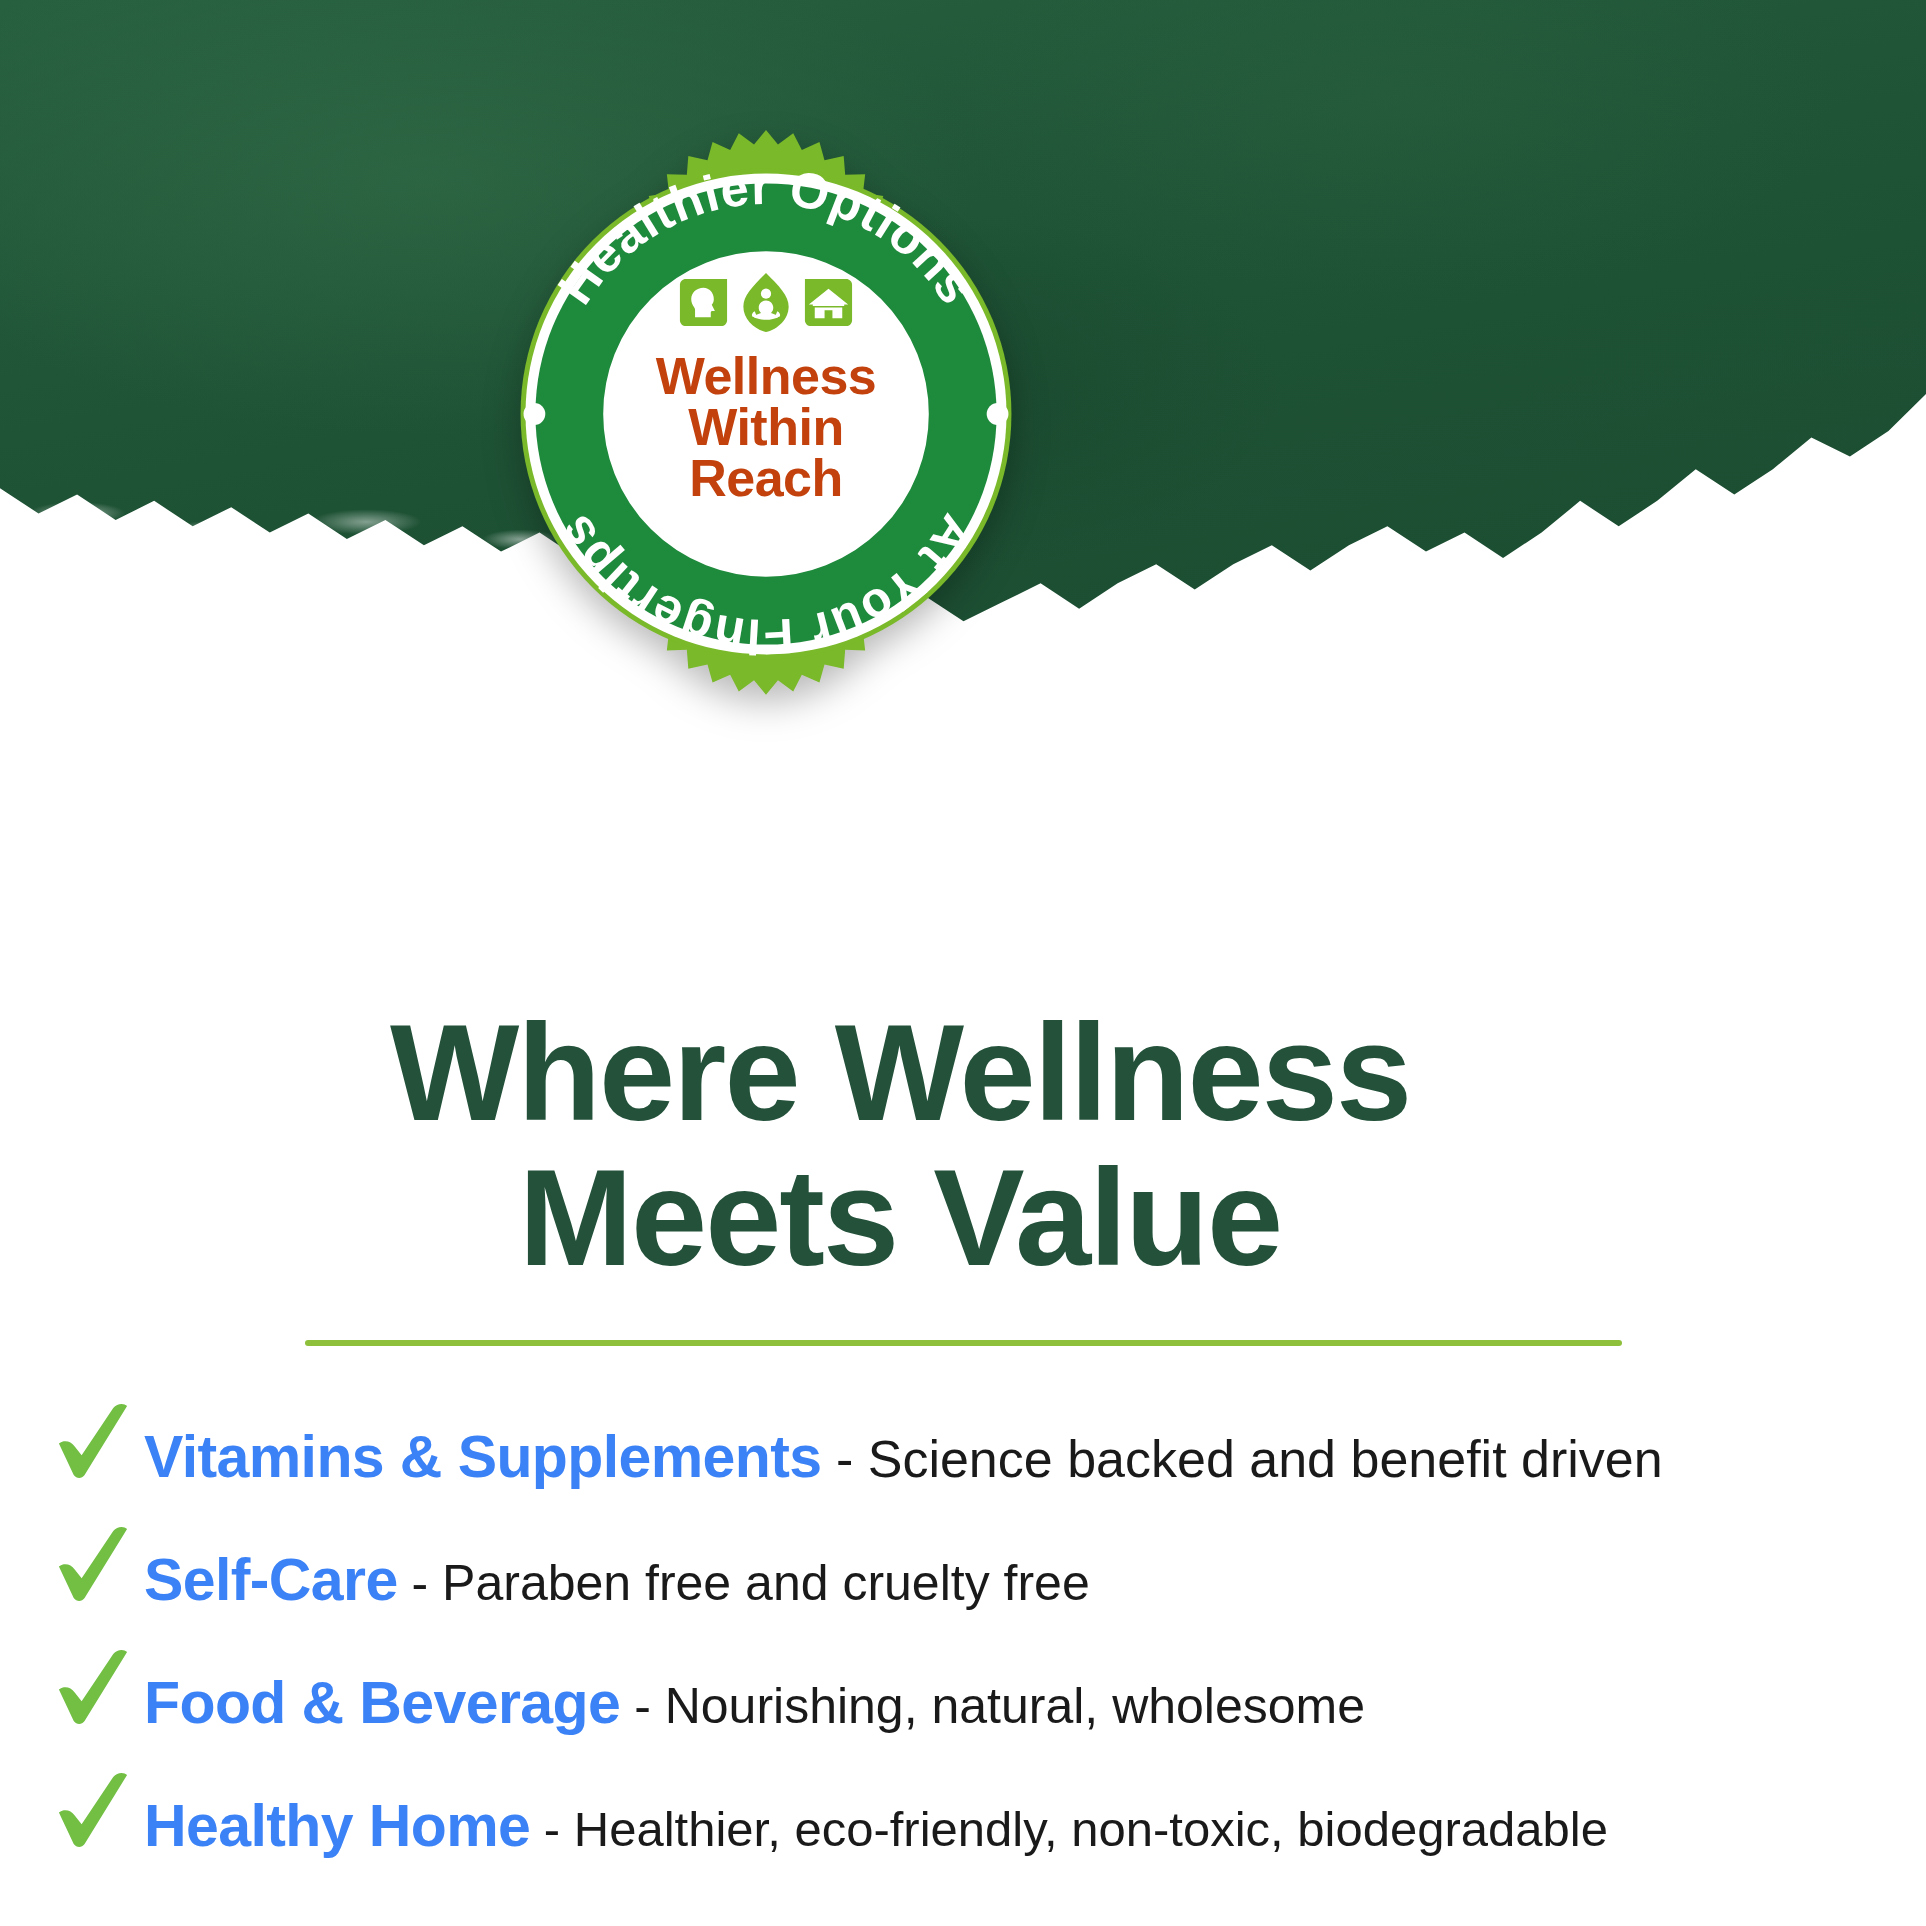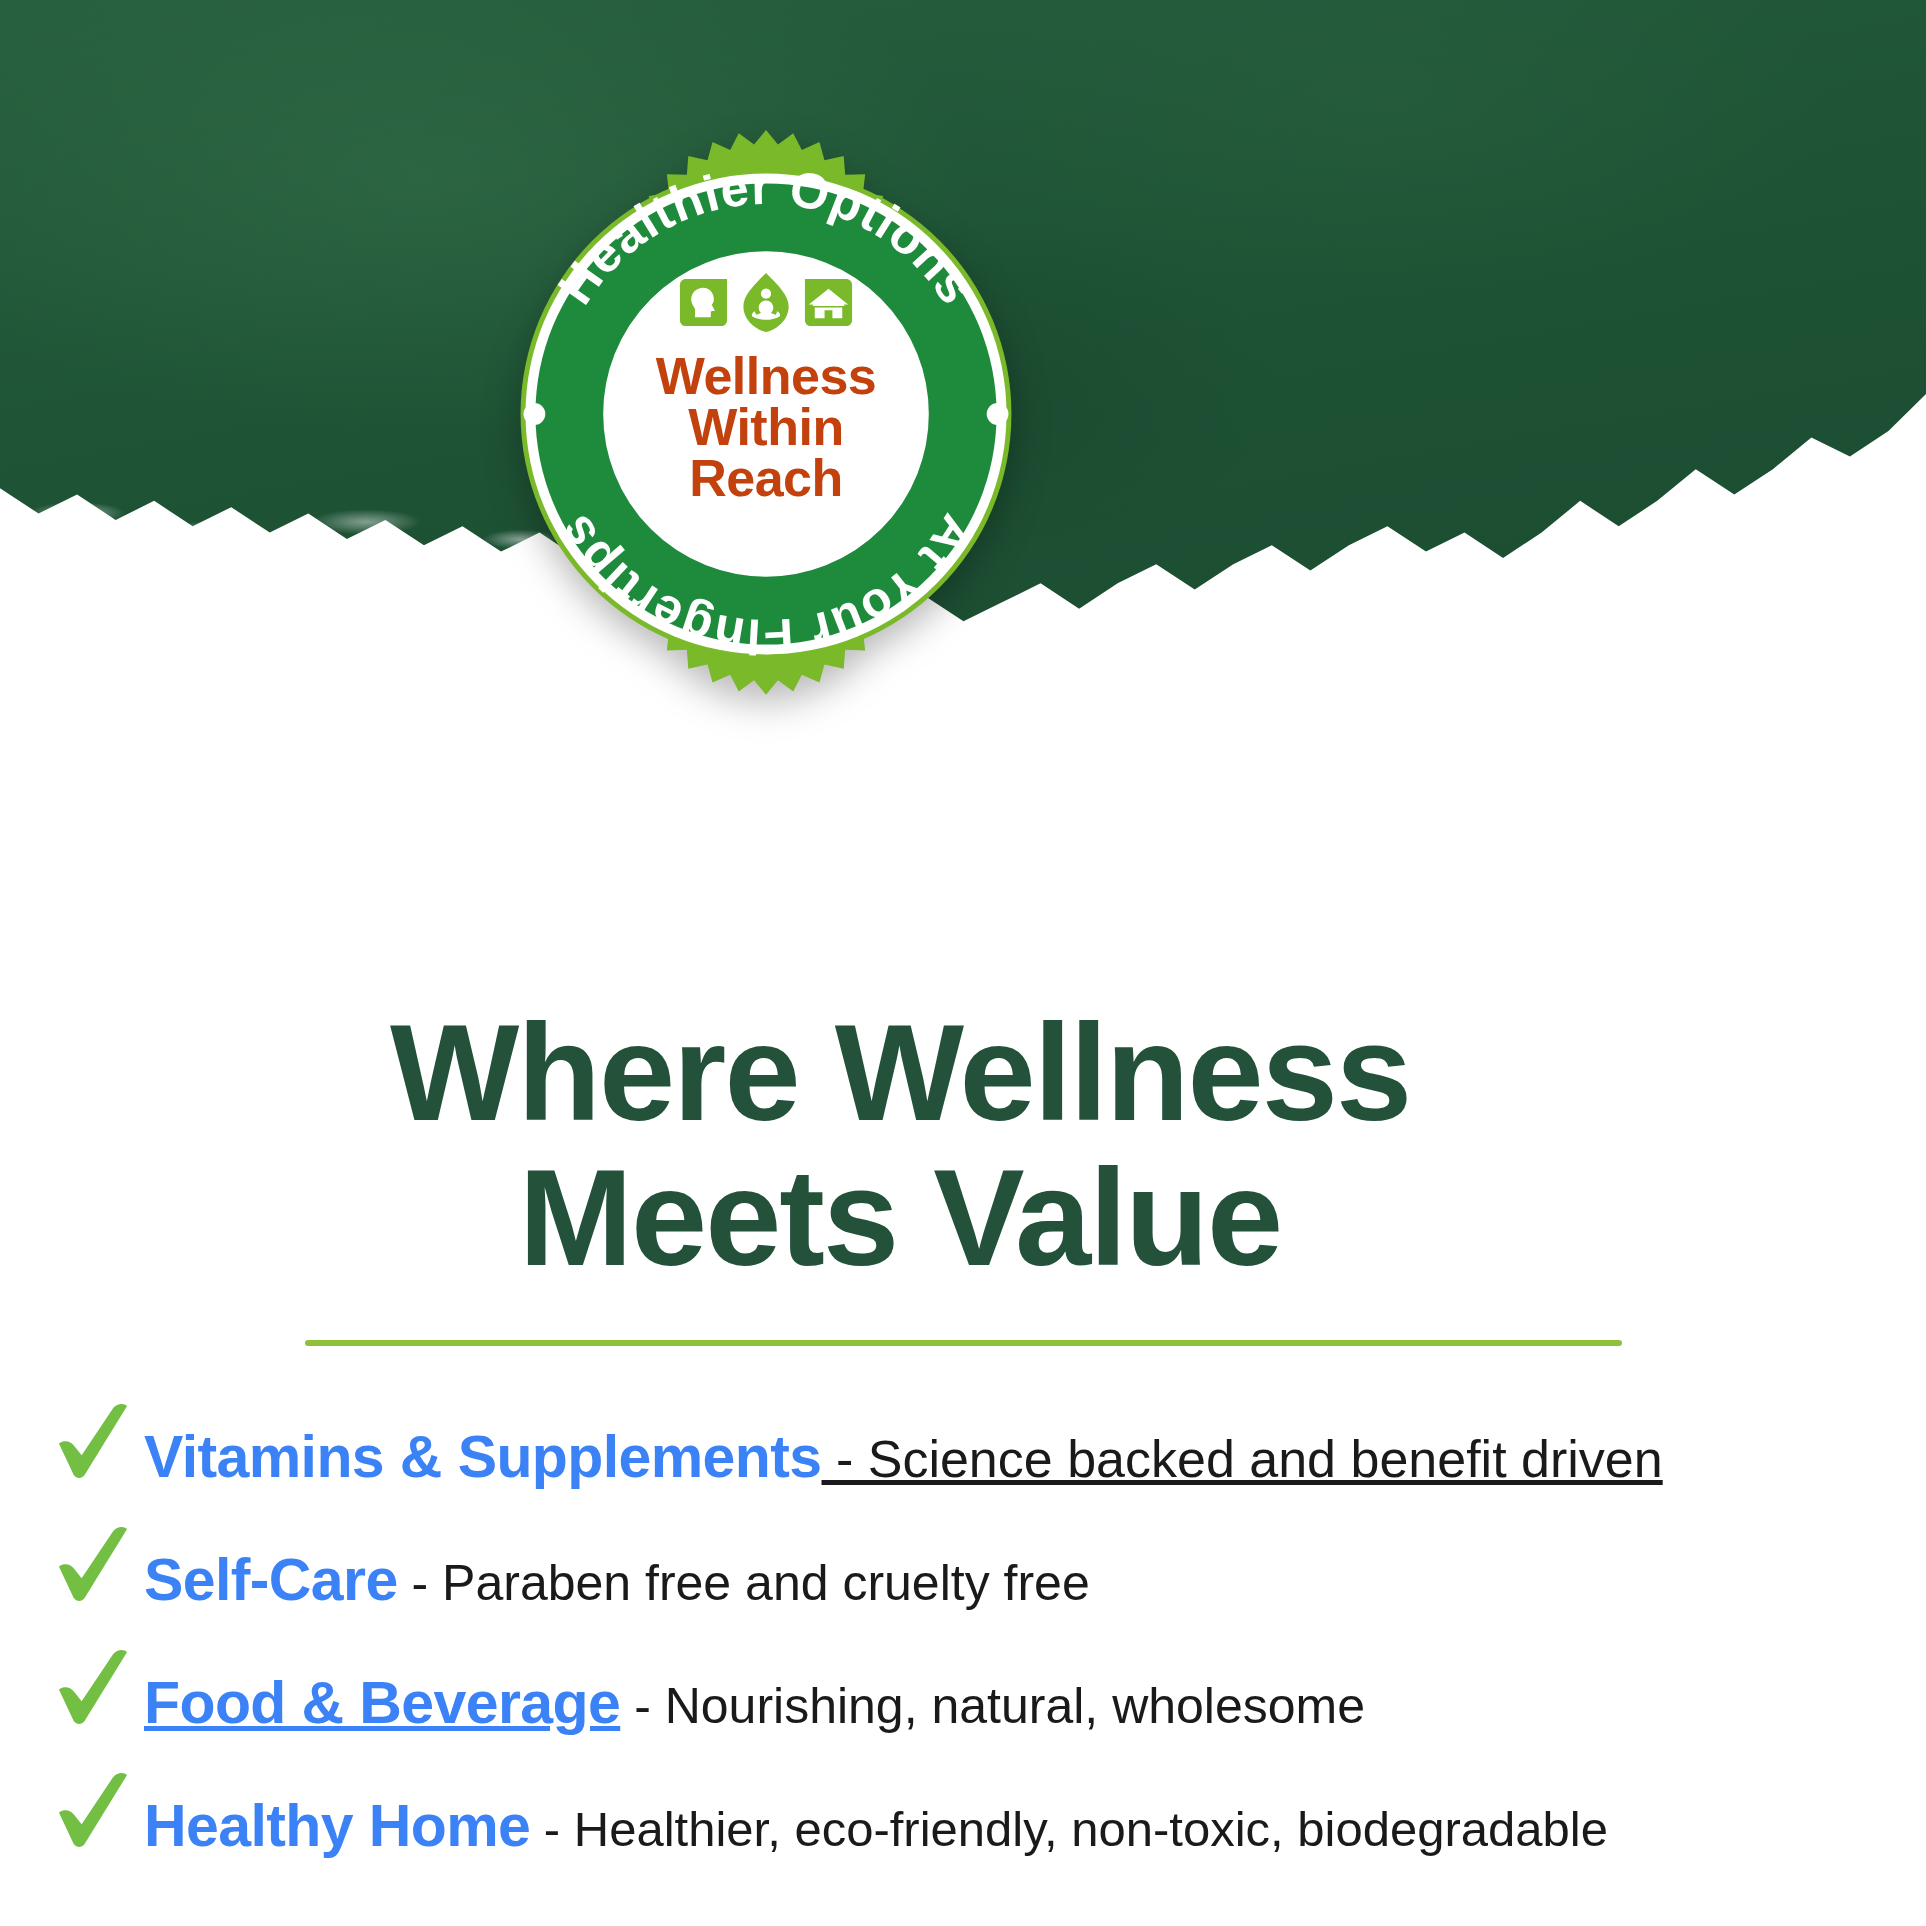--- a/index.html
+++ b/index.html
@@ -153,24 +153,24 @@
     color: #3b82f6;
     font-weight: 700;
     letter-spacing: -0.6px;
   }
   .feature-desc {
     color: #1a1a1a;
     font-weight: 400;
   }
 
   .r0 .feature-label { font-size: 59px; }
-  .r0 .feature-desc  { font-size: 52px; text-decoration: underline; }
+  .r0 .feature-desc  { font-size: 52px; }
   .r1 .feature-label { font-size: 59px; }
   .r1 .feature-desc  { font-size: 50px; }
-  .r2 .feature-label { font-size: 59px; text-decoration: underline; }
+  .r2 .feature-label { font-size: 59px; }
   .r2 .feature-desc  { font-size: 50px; }
   .r3 .feature-label { font-size: 59px; }
   .r3 .feature-desc  { font-size: 49px; }
 </style>
 </head>
 <body>
 
 <div class="canvas">
 
   <div class="green-band">

